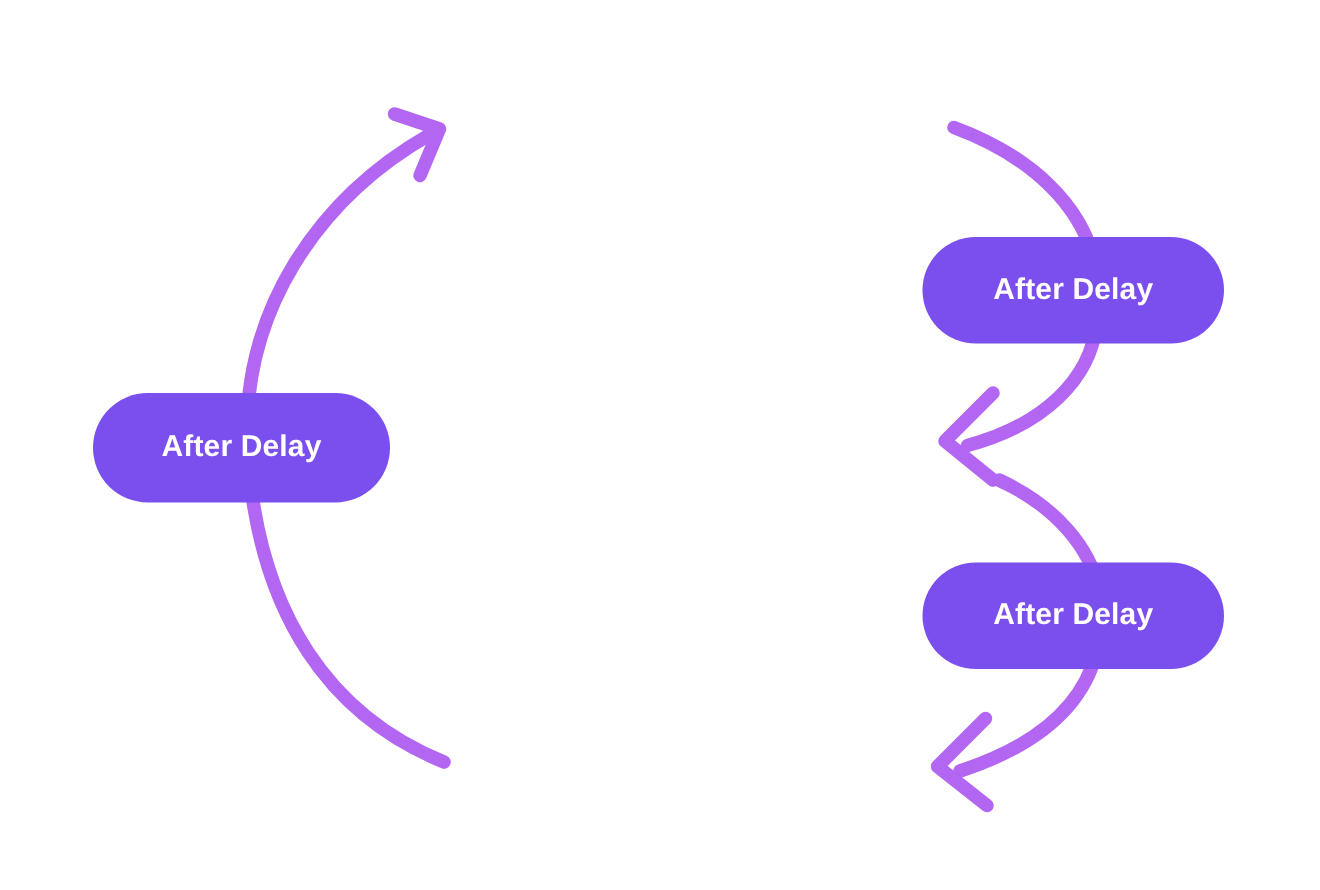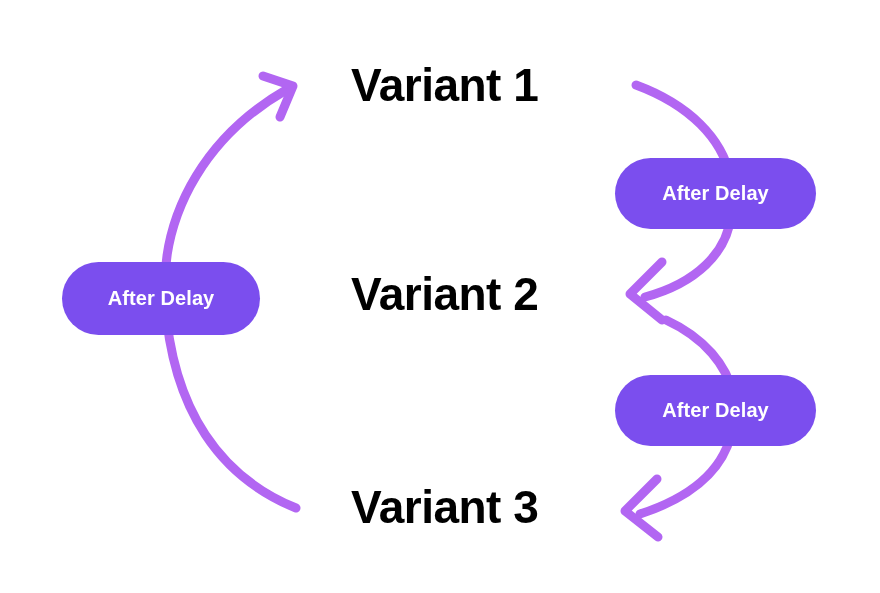--- a/index.html
+++ b/index.html
@@ -83,25 +83,22 @@
       <path d="M 636 85 C 690 105 722 139 730 176"></path>
       <path d="M 731 216 C 727 252 697 283 645 297"></path>
       <path d="M 662 262 L 630 294 L 662 320"></path>
 
       <path d="M 666 320 C 705 338 727 366 733 394"></path>
       <path d="M 731 435 C 722 470 692 497 640 514"></path>
       <path d="M 657 479 L 625 511 L 658 537"></path>
     </g>
   </svg>
 
-  <div class="variant-label" id="variant-1" style="color: rgb(0, 0, 0);">Variant 1</div>
 
-  <div class="variant-label" id="variant-2" style="color: rgb(0, 0, 0);">Variant 2</div>
 
-  <div class="variant-label" id="variant-3" style="color: rgb(0, 0, 0);">Variant 3</div>
 
   <div class="delay-pill" id="pill-left" style="background: rgb(123, 78, 238); color: rgb(255, 255, 255);">After Delay</div>
 
   <div class="delay-pill" id="pill-right-top" style="background: rgb(123, 78, 238); color: rgb(255, 255, 255);">After Delay</div>
 
   <div class="delay-pill" id="pill-right-bottom" style="background: rgb(123, 78, 238); color: rgb(255, 255, 255);">After Delay</div>
 
 </div>
 
 </body></html>

